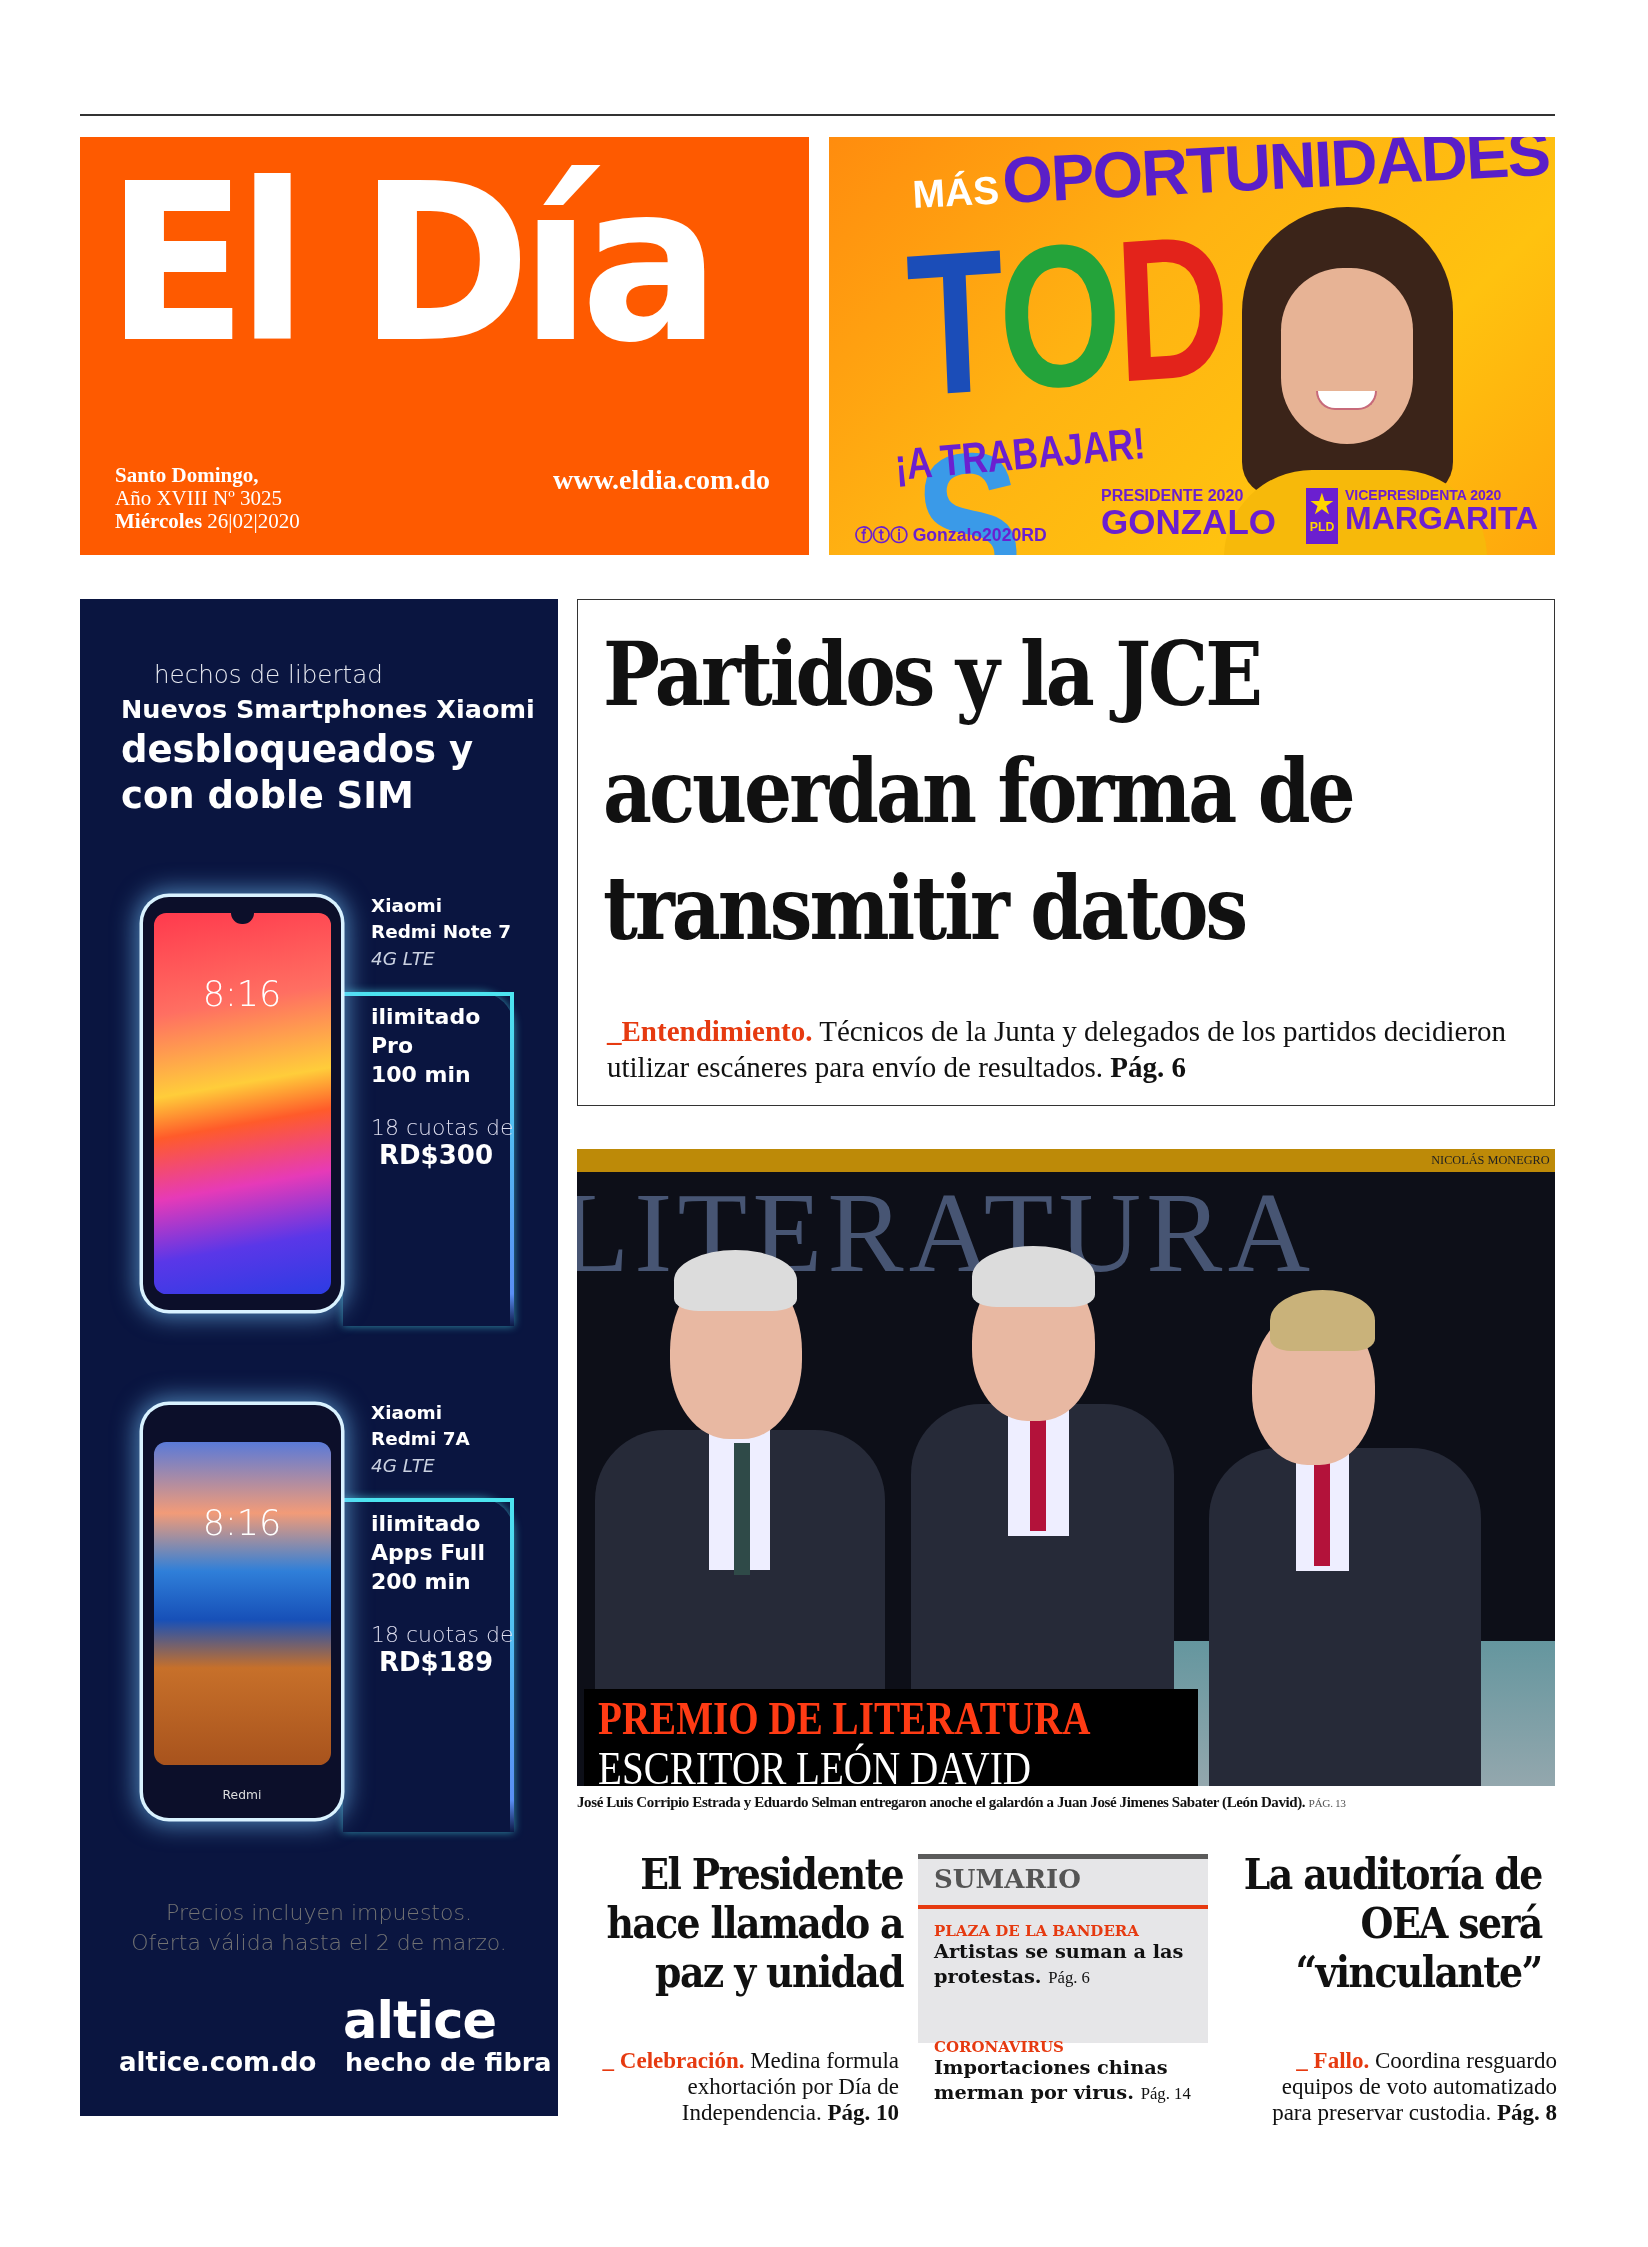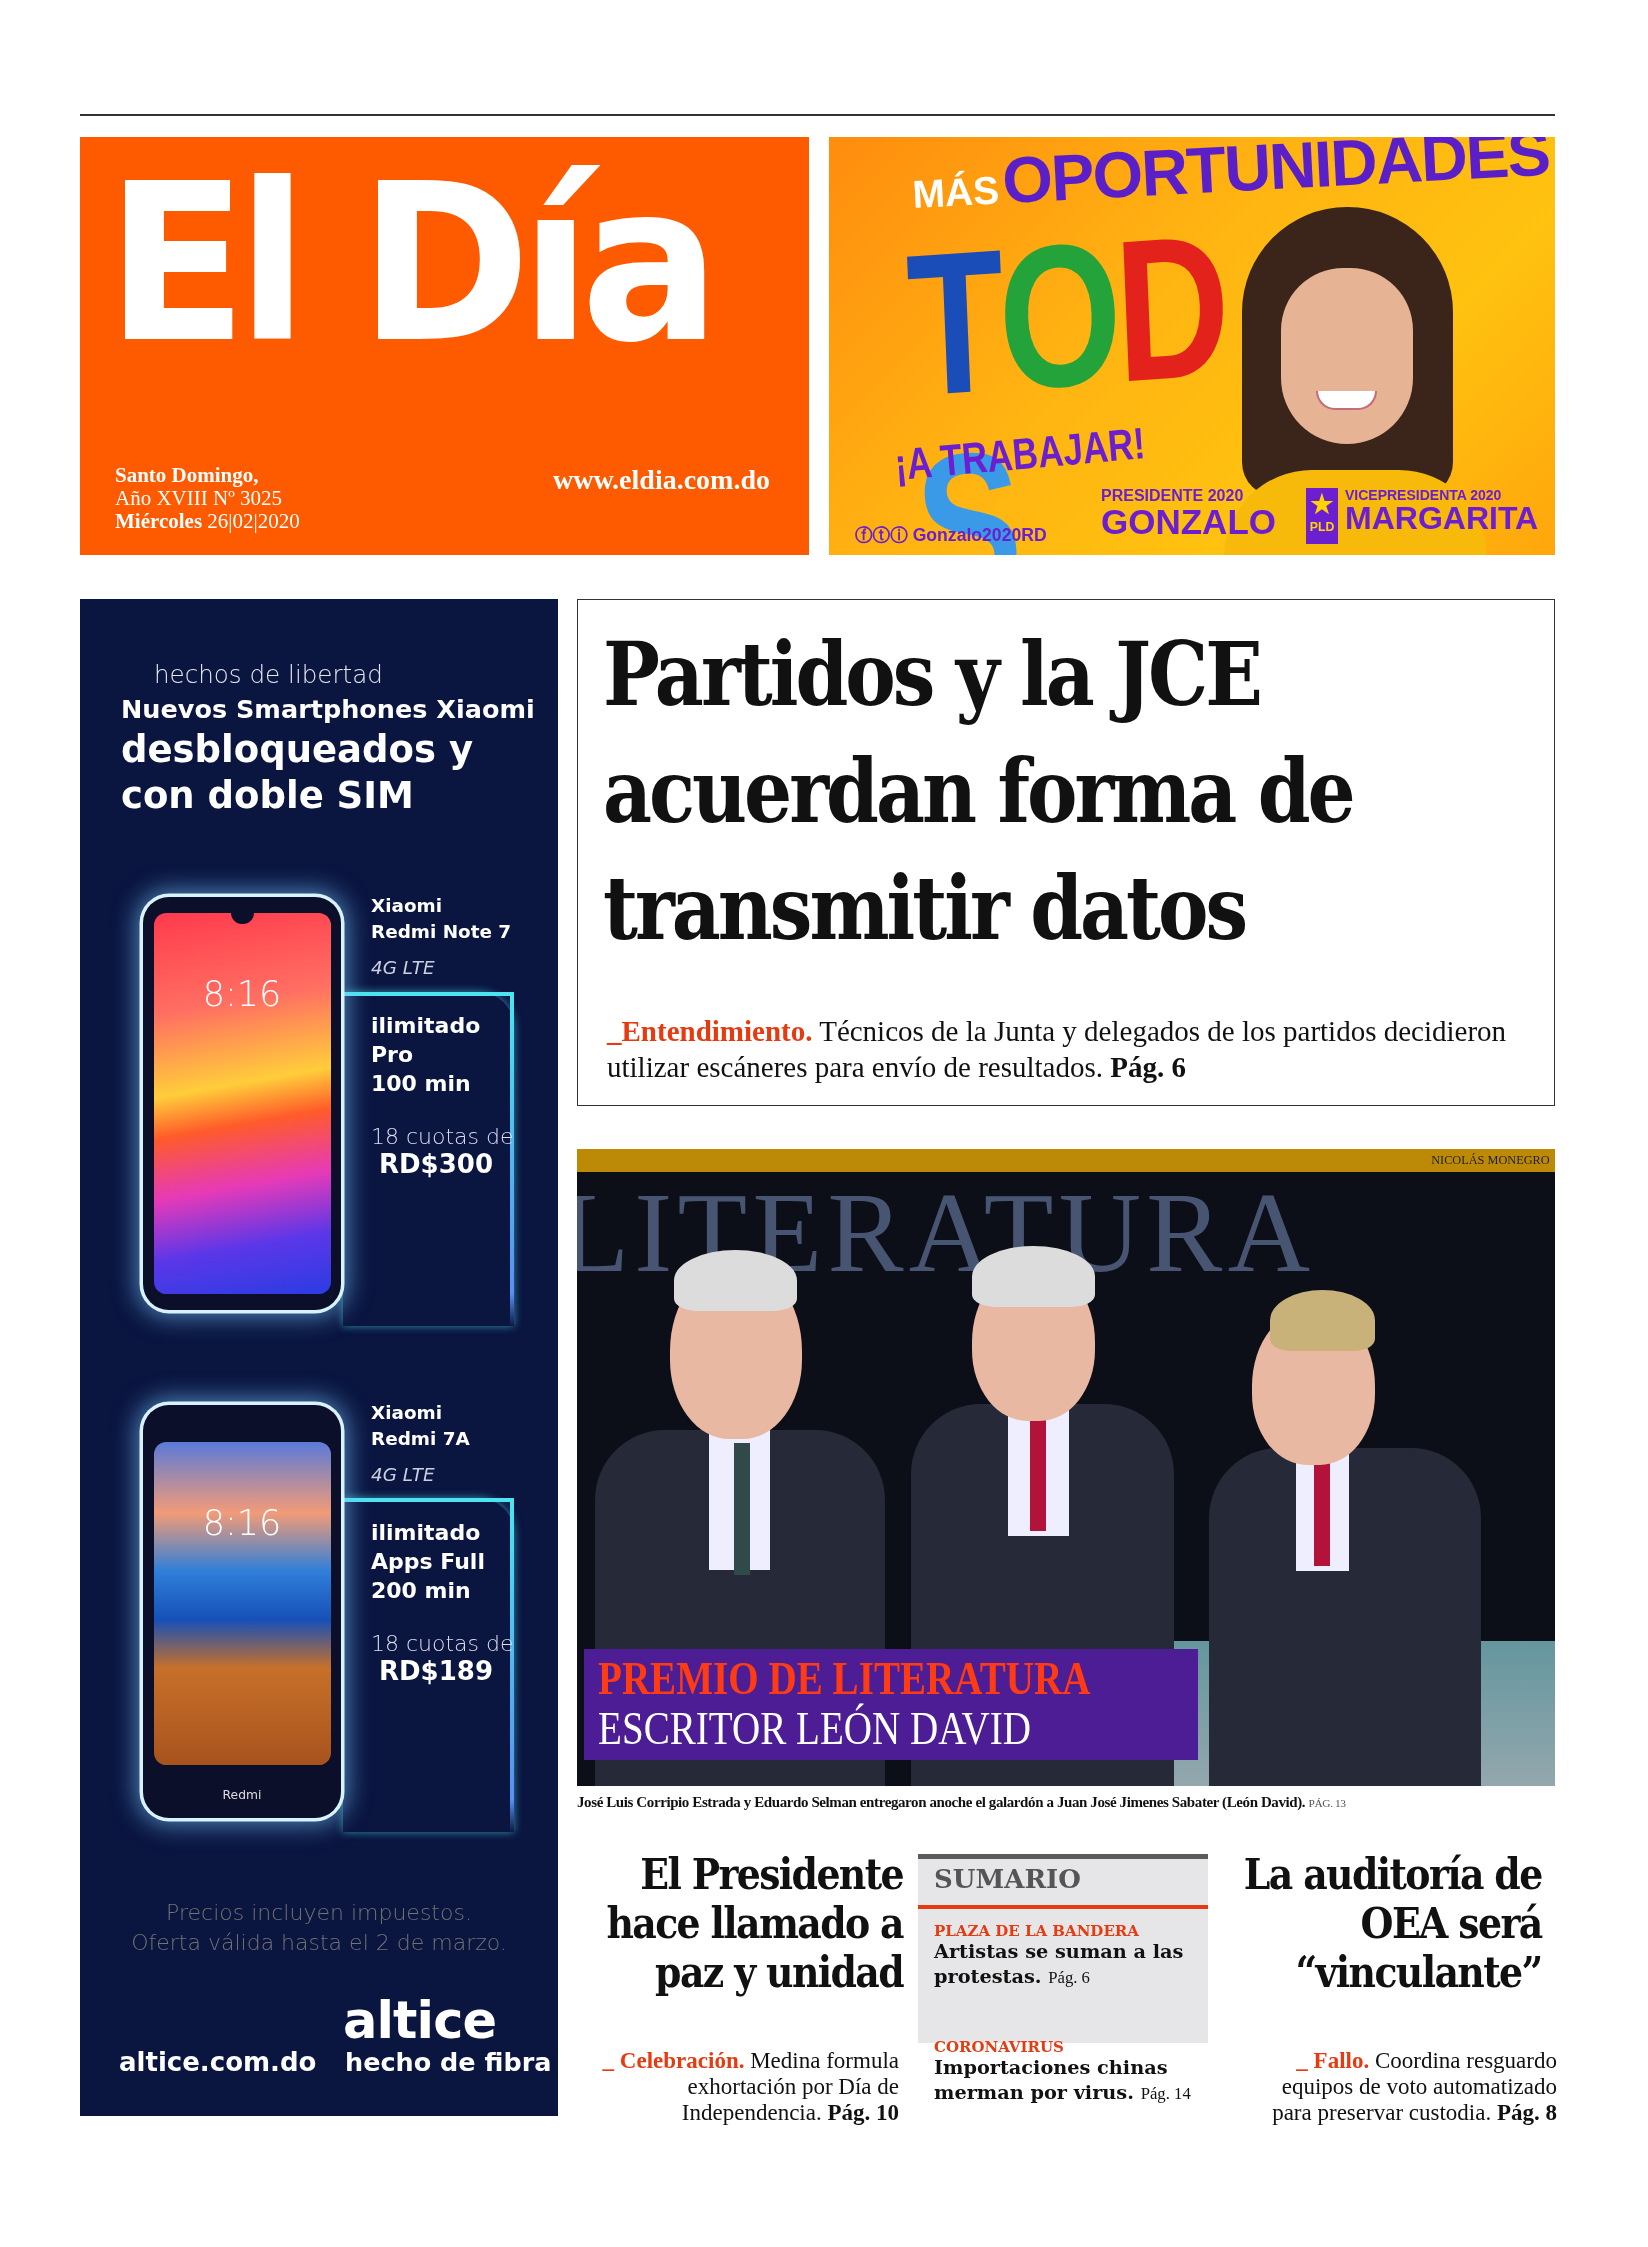--- a/index.html
+++ b/index.html
@@ -56,21 +56,21 @@
   .phone1 .screen { top:16px; bottom:16px; background:linear-gradient(170deg,#ff3a4d 0%,#ff6f62 25%,#ffcd3a 45%,#ff5b2a 55%,#e63ab8 70%,#5a37e8 85%,#2c3ce3 100%); }
   .phone2 { left:63px; top:806px; width:198px; height:413px; }
   .phone2 .screen { top:37px; bottom:53px; background:linear-gradient(180deg,#5a7ad8 0%,#f29b78 22%,#2f7fd9 40%,#1750b8 55%,#c7702a 70%,#a8531d 100%); }
   .phone2 .brand { position:absolute; bottom:16px; width:100%; text-align:center; color:#ddd; font-size:12.3px; }
   .notch { position:absolute; top:16px; left:50%; width:23px; height:10.5px; margin-left:-11.4px; background:#0c0f2a; border-radius:0 0 11.4px 11.4px; }
   .line-glow { position:absolute; border:4.4px solid #4ce4f0; border-left:none; border-bottom:none; border-radius:0 35px 0 0; box-shadow:0 0 8.8px rgba(76,228,240,0.6); }
   .line1 { left:263px; top:393px; width:171px; height:334px; border-image:linear-gradient(180deg,#4ce4f0,#5a8ef5 90%,transparent) 1; }
   .line2 { left:263px; top:899px; width:171px; height:334px; border-image:linear-gradient(180deg,#4ce4f0,#5a8ef5 90%,transparent) 1; }
   .spec { position:absolute; left:291px; color:#fff; }
   .spec .model { font-size:18.4px; font-weight:bold; line-height:26px; }
-  .spec .lte { font-size:18.4px; font-style:italic; color:#c9d0e0; margin-top:12px; }
+  .spec .lte { font-size:18.4px; font-style:italic; color:#c9d0e0; margin-top:3px; }
   .spec .plan { font-size:22px; font-weight:bold; line-height:29px; margin-top:33px; }
   .spec .cuotas { font-size:22px; font-weight:300; color:#dde; margin-top:26px; }
   .spec .price { font-size:26px; font-weight:bold;margin-left:8px; }
   .spec1 { top:294px; }
   .spec2 { top:801px; }
   .alt-legal { position:absolute; left:0; width:100%; top:1299px; text-align:center; font-size:22px; font-weight:300; line-height:30px; color:#737373; }
   .alt-url { position:absolute; left:39px; top:1448px; font-size:26px; font-weight:bold; }
   .alt-logo { position:absolute; left:263px; top:1396px; font-size:51px; font-weight:bold; letter-spacing:-0.9px; line-height:1; }
   .alt-slogan { position:absolute; left:265px; top:1448px; font-size:25.5px; font-weight:bold; }
 
@@ -86,21 +86,21 @@
   .photo-bar { position:absolute; left:0; top:0; width:100%; height:23px; background:#bd8a08; }
   .credit { position:absolute; right:5.3px; top:4.4px; font-family:"Liberation Serif", serif; font-size:12.3px; color:#222; }
   .bg-letters { position:absolute; left:-17.6px; top:17.6px; font-family:"Liberation Serif", serif; font-size:114px; color:#56678a; letter-spacing:5.3px; white-space:nowrap; opacity:0.8; }
   .person { position:absolute; }
   .person .head { position:absolute; border-radius:50% 50% 45% 45%; background:#e8b8a2; }
   .person .hairtop { position:absolute; border-radius:50% 50% 20% 20%; background:#dcdcdc; }
   .person .suit { position:absolute; background:#262a38; border-radius:70px 70px 0 0; }
   .person .shirt { position:absolute; background:#eef; }
   .person .tie { position:absolute; width:16px; background:#b3123a; }
   .stage { position:absolute; left:456px; top:492px; width:527px; height:149px; background:linear-gradient(180deg,#8ad0d8,#cfe9ee); opacity:0.7; }
-  .caption-box { position:absolute; left:7px; top:500px; width:614px; height:111px; background:#4c1d95; padding:5.3px 14px; }
+  .caption-box { position:absolute; left:7px; top:540px; width:614px; height:111px; background:#000000; padding:5.3px 14px; }
   .cap-red { font-family:"Liberation Serif", serif; font-weight:bold; font-size:46px; color:#ff3b14; line-height:49px; transform:scaleX(0.85); transform-origin:left; white-space:nowrap; }
   .cap-white { font-family:"Liberation Serif", serif; font-size:46px; color:#fff; line-height:51px; transform:scaleX(0.85); transform-origin:left; white-space:nowrap; }
   .photo-caption { left:577px; top:1794px; width:978px; font-family:"Liberation Serif", serif; font-weight:bold; font-size:15px; letter-spacing:-0.4px; white-space:nowrap; }
   .photo-caption .pg { font-weight:normal; font-size:11.4px; color:#555;text-align:center; }
 
   
   .story { top:1850px;text-align:right; }
   .story-title { font-family:"DejaVu Serif", serif; font-weight:bold; font-size:42px; line-height:49px; letter-spacing:-1.8px; transform:scaleX(0.9); transform-origin:left top; white-space:nowrap; }
   .story-body { font-family:"Liberation Serif", serif; font-size:23px; line-height:26px; margin-top:51px; }
   .story-left { left:579px; width:320px; }

